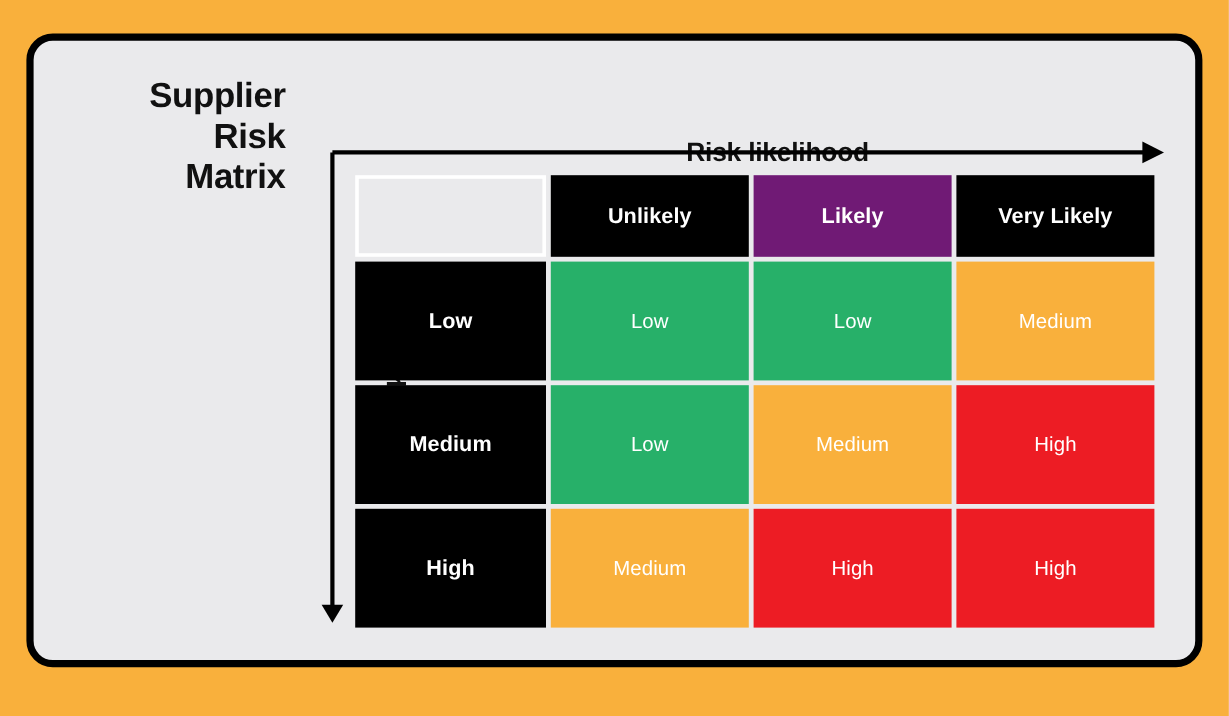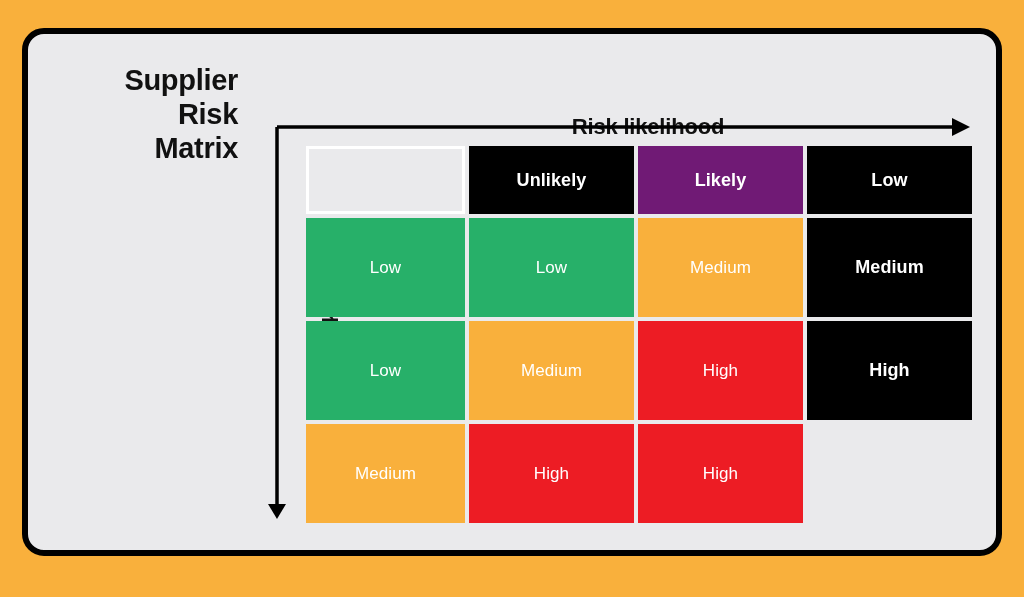--- a/index.html
+++ b/index.html
@@ -79,21 +79,21 @@
     left: 0;
     top: 0;
     width: 1024px;
     height: 597px;
     pointer-events: none;
   }
 
   
   .matrix {
     position: absolute;
-    left: 306px;
+    left: 296px;
     top: 146px;
     display: grid;
     grid-template-columns: 159px 165px 165px 165px;
     grid-template-rows: 68px 99px 99px 99px;
     gap: 4px;
   }
 
   .cell {
     display: flex;
     align-items: center;
@@ -145,20 +145,21 @@
       <line x1="277" y1="127" x2="277" y2="507" stroke="#000000" stroke-width="3.5"></line>
       <polygon points="268,504 286,504 277,519" fill="#000000"></polygon>
     </g>
   </svg>
 
   <div class="matrix">
 
     <div class="cell corner"></div>
     <div class="cell head" style="background: rgb(0, 0, 0);">Unlikely</div>
     <div class="cell head" style="background: #701a75;">Likely</div>
+    <div class="cell head" style="background: rgb(0, 0, 0);">Very Likely</div>
 
     <div class="cell rowhead" style="background: rgb(0, 0, 0);">Low</div>
     <div class="cell low" style="background: rgb(39, 176, 105);">Low</div>
     <div class="cell low" style="background: rgb(39, 176, 105);">Low</div>
     <div class="cell medium" style="background: rgb(249, 176, 60);">Medium</div>
 
     <div class="cell rowhead" style="background: rgb(0, 0, 0);">Medium</div>
     <div class="cell low" style="background: rgb(39, 176, 105);">Low</div>
     <div class="cell medium" style="background: rgb(249, 176, 60);">Medium</div>
     <div class="cell high" style="background: rgb(237, 28, 36);">High</div>

